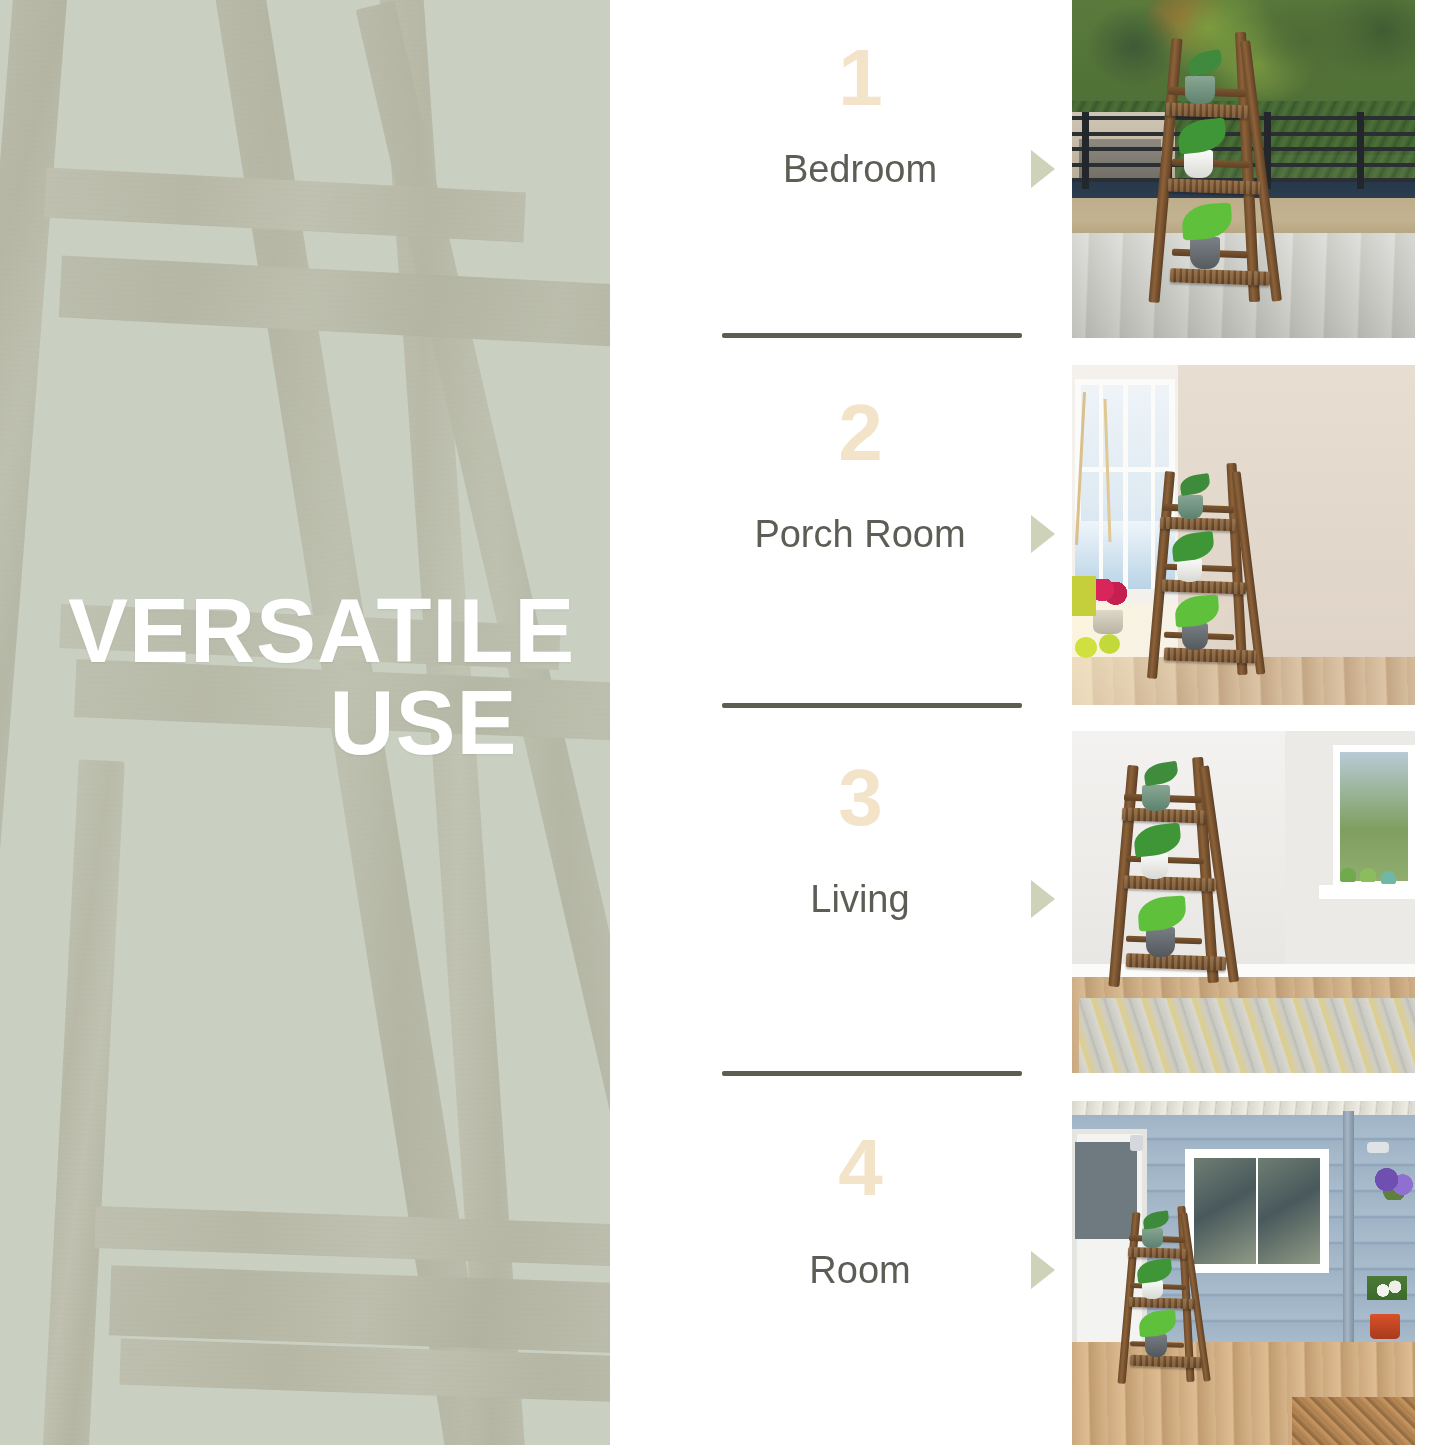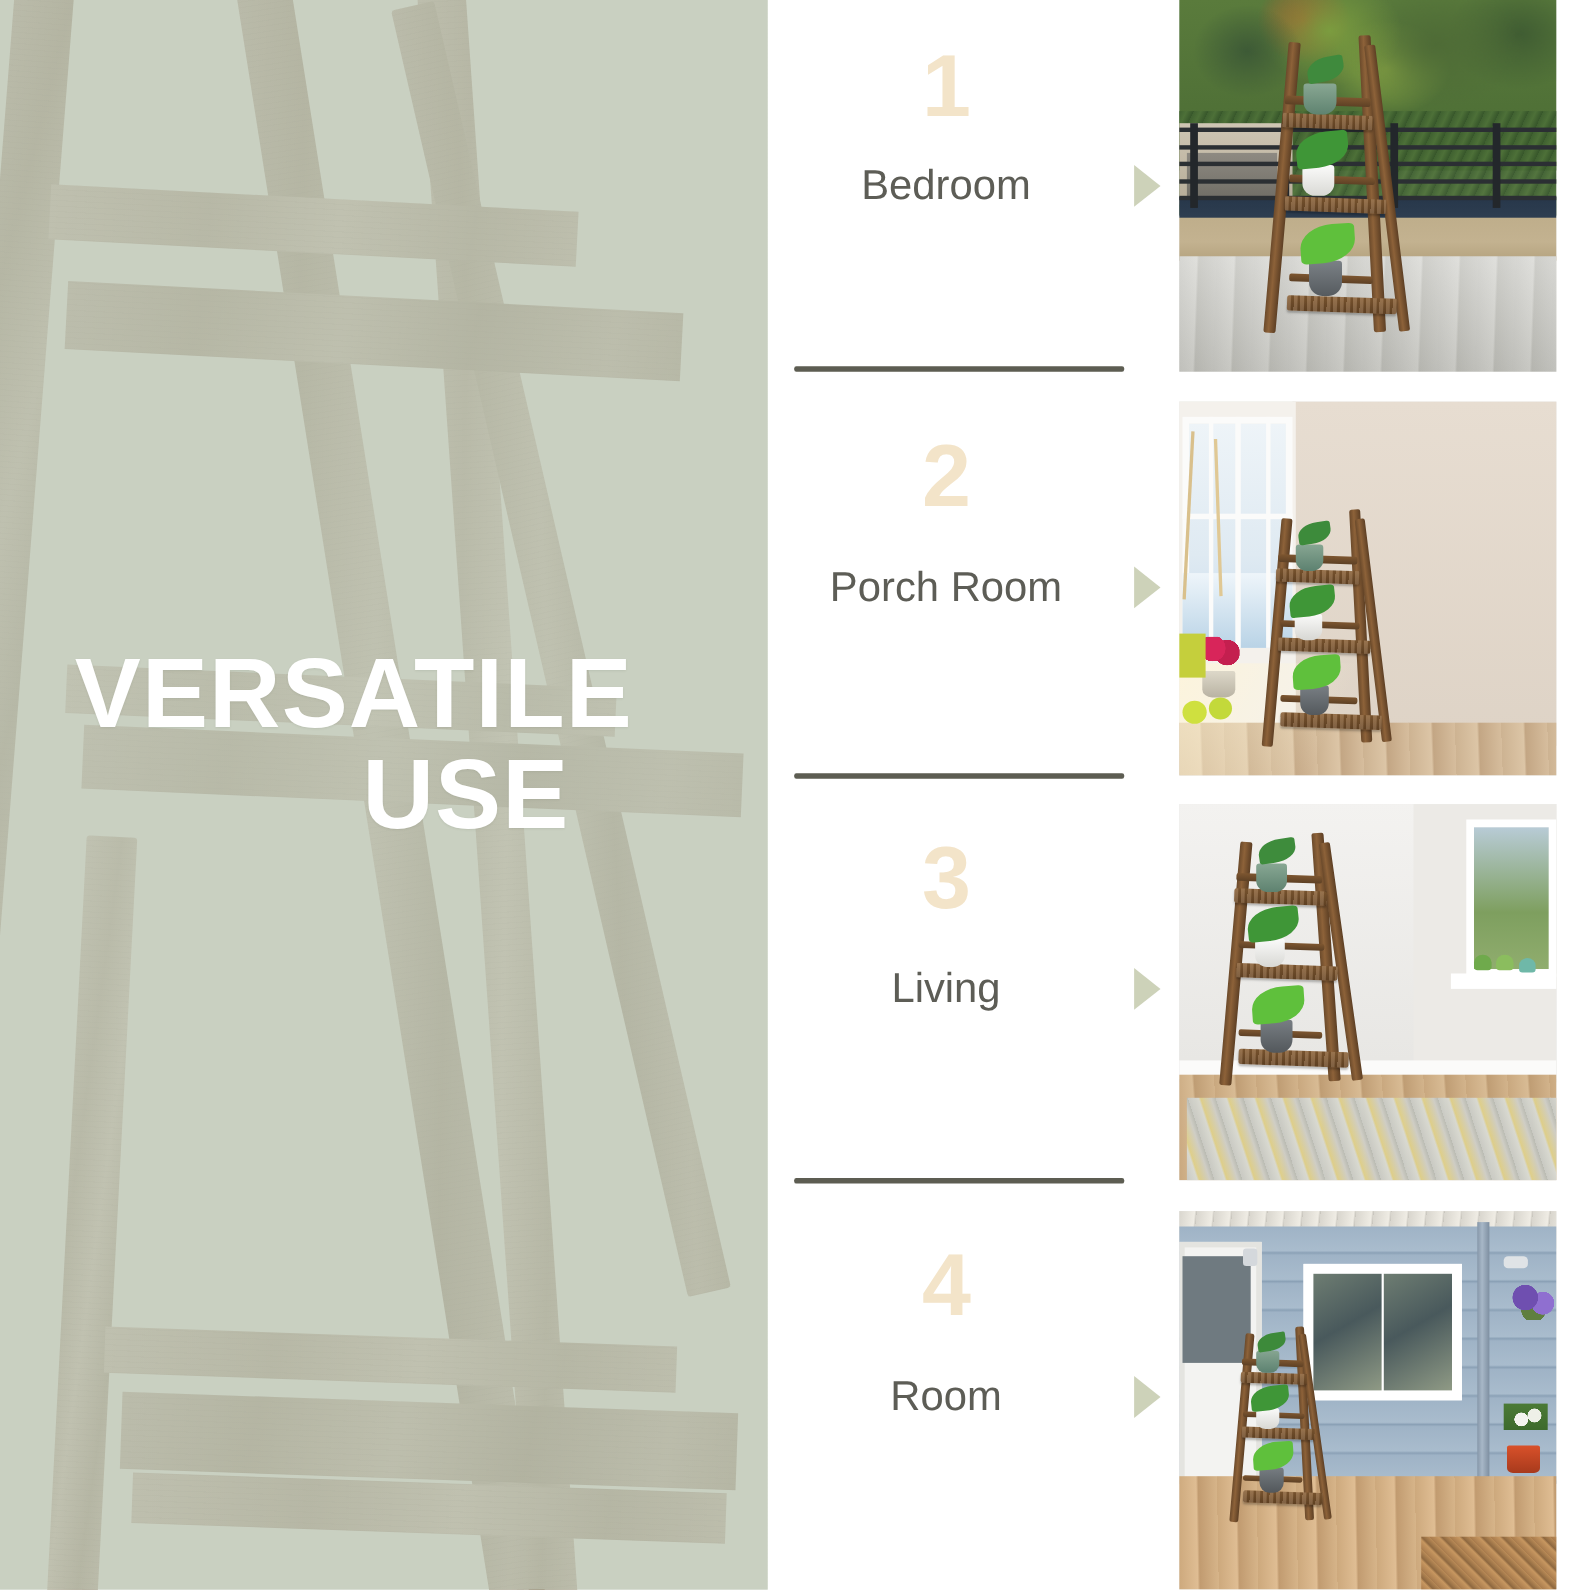--- a/index.html
+++ b/index.html
@@ -1,21 +1,21 @@
 <!DOCTYPE html>
 <html><head>
 <meta charset="utf-8">
 <style>
   html,body{margin:0;padding:0;background:#fff;}
   body{width:1445px;height:1445px;overflow:hidden;font-family:"Liberation Sans",sans-serif;}
 
   #page{position:relative;width:1445px;height:1445px;background:#ffffff;}
 
   
-  .hero{position:absolute;left:0;top:0;width:698px;height:1445px;overflow:hidden;background:#c8cfc0;}
+  .hero{position:absolute;left:0;top:0;width:610px;height:1445px;overflow:hidden;background:#c8cfc0;}
   .hero-bg{position:absolute;inset:0;background:#c9d0c1;}
   .p-wood{background:linear-gradient(100deg,#9c8f79 0%,#87795f 22%,#a3967f 45%,#7f7158 66%,#9c8f78 88%,#8b7d64 100%);}
   .p-wood2{background:linear-gradient(95deg,#a79a84 0%,#8f8168 30%,#ab9e88 55%,#8b7d64 80%,#a1947d 100%);}
   .grain{position:absolute;inset:0;opacity:.45;
     background:repeating-linear-gradient(0deg,rgba(90,78,60,.22) 0px,rgba(90,78,60,.22) 1px,rgba(255,255,255,0) 1px,rgba(255,255,255,0) 5px);}
   .haze{position:absolute;inset:0;background:rgba(200,208,193,.55);}
   .haze2{position:absolute;inset:0;
     background:linear-gradient(180deg,rgba(201,208,193,.30) 0%,rgba(201,208,193,.45) 45%,rgba(201,208,193,.30) 100%);}
 
   .hero-title{position:absolute;left:68px;top:586px;width:590px;color:#ffffff;

